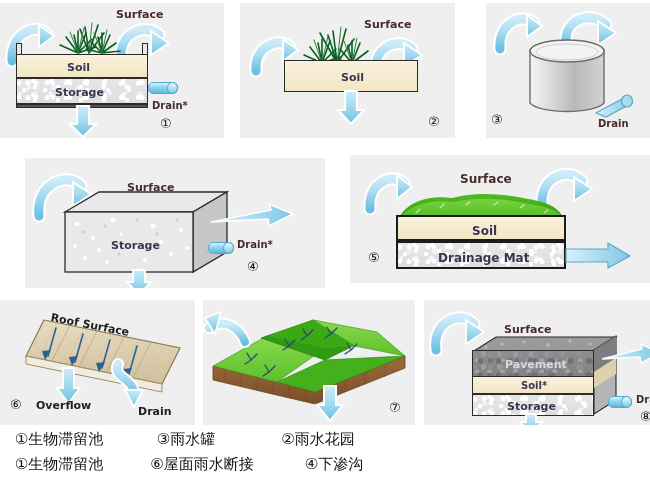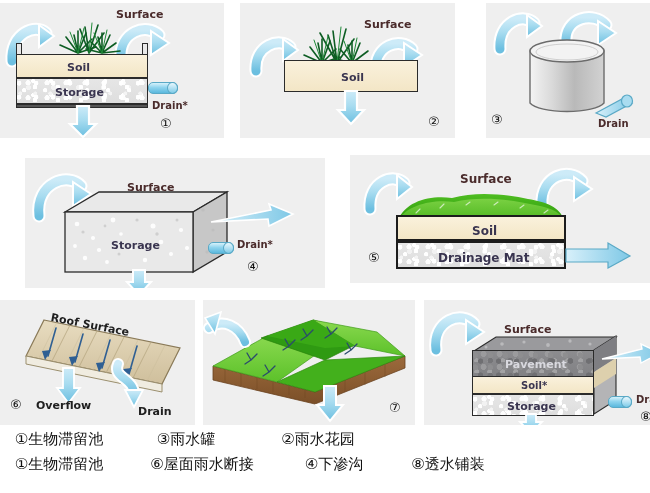--- a/index.html
+++ b/index.html
@@ -536,17 +536,16 @@
   <div class="captions">
     <div class="caprow">
       <span class="capcell w1">①生物滞留池</span>
       <span class="capcell w3">③雨水罐</span>
       <span class="capcell w2">②雨水花园</span>
     </div>
     <div class="caprow">
       <span class="capcell w1">①生物滞留池</span>
       <span class="capcell w2">⑥屋面雨水断接</span>
       <span class="capcell w3">④下渗沟</span>
-      <span class="capcell w4">⑧透水铺装</span>
     </div>
   </div>
 
 </div>
 
 </body></html>

